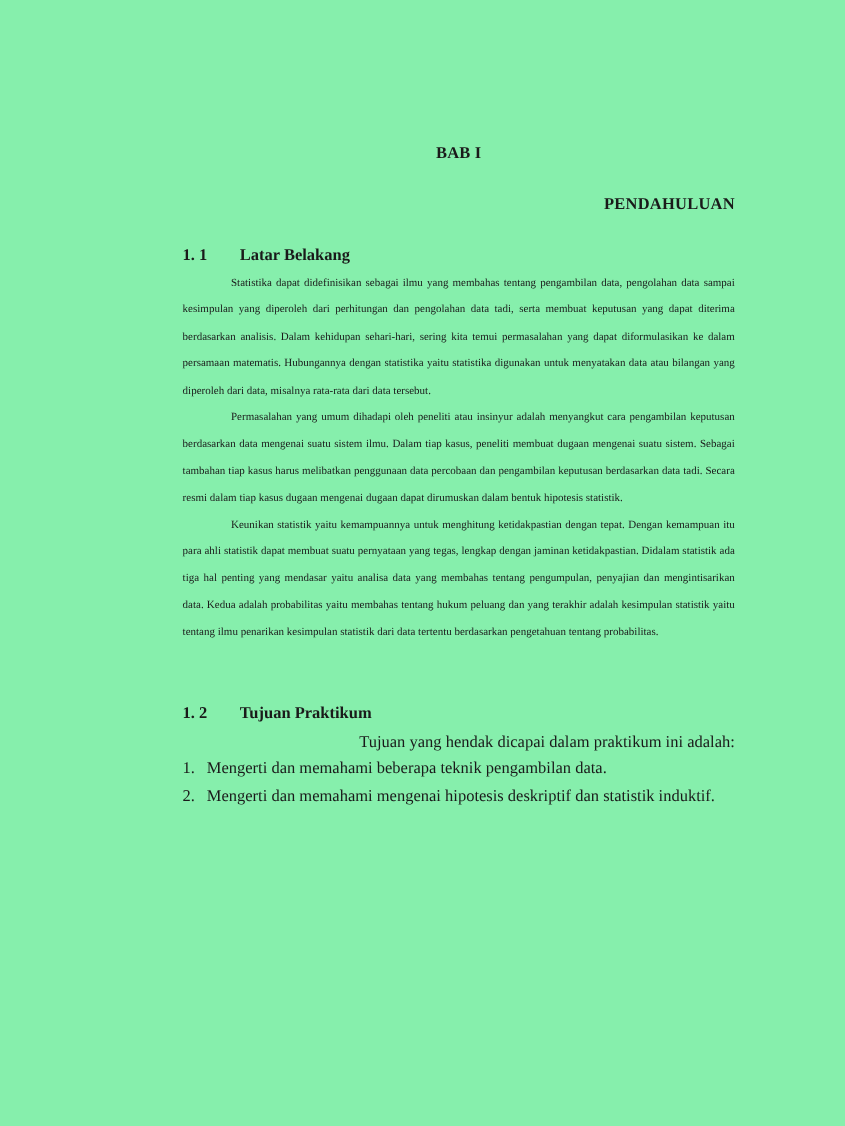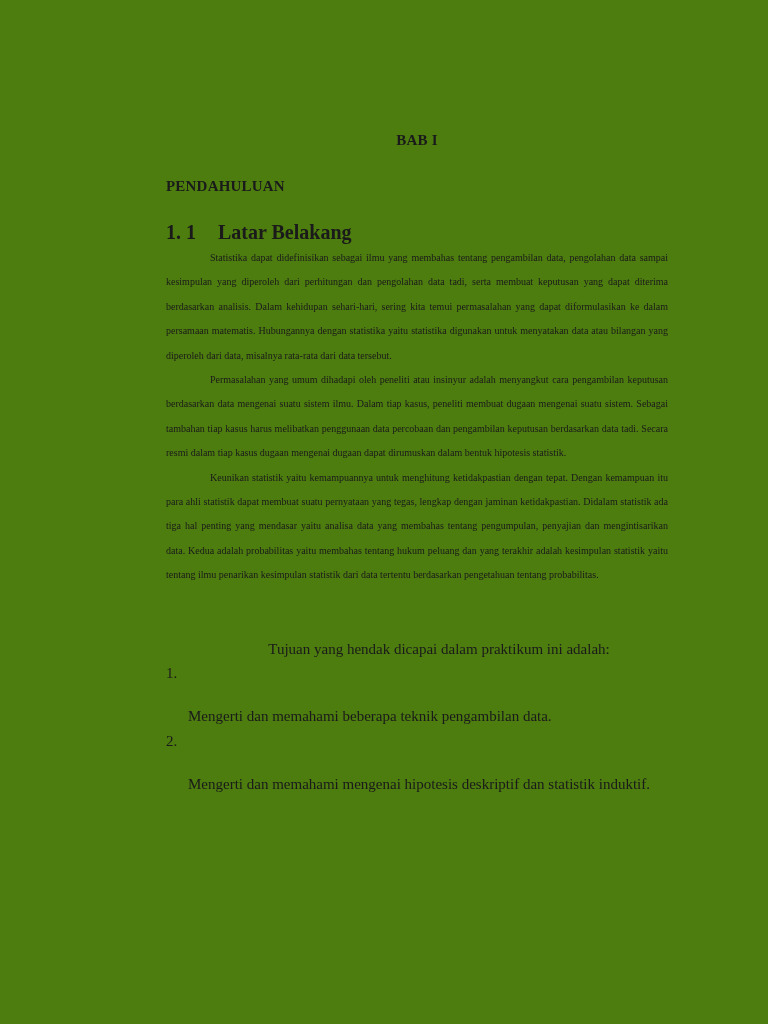--- a/index.html
+++ b/index.html
@@ -4,50 +4,50 @@
 <style>
   html, body {
     margin: 0;
     padding: 0;
     background: #ffffff;
   }
   .page {
     position: relative;
     width: 768px;
     height: 1024px;
-    background: #4d7c0f;
+    background: #86efac;
     overflow: hidden;
     font-family: "Liberation Serif", "DejaVu Serif", serif;
     color: #1a1a1a;
   }
   .content {
     position: absolute;
     left: 166px;
     top: 128px;
     width: 502px;
   }
   .doc-title {
-    text-align: left;
+    text-align: right;
     font-weight: bold;
     font-size: 15px;
     line-height: 24px;
     letter-spacing: 0.2px;
   }
   .chapter-title {
     text-align: center;
     font-weight: bold;
     font-size: 15px;
     line-height: 24px;
     letter-spacing: 0.2px;
     margin-bottom: 22px;
   }
   .section-heading {
     display: flex;
     font-weight: bold;
-    font-size: 20px;
+    font-size: 15px;
     line-height: 24px;
     margin-bottom: 2px;
   }
   .section-number {
     width: 42px;
     flex: 0 0 42px;
   }
   .section-label {
     flex: 1 1 auto;
     margin-left: 10px;
@@ -62,39 +62,38 @@
     hyphens: none;
   }
   .spacer-2line {
     height: 49px;
   }
   .intro-line {
     font-size: 15px;
     line-height: 24.4px;
     text-indent: 44px;
     margin: 0;
-    text-align: center;
+    text-align: right;
   }
   .num-list {
     list-style: none;
     margin: 0;
     padding: 0;
   }
   .num-list li {
     display: flex;
     font-size: 15px;
     line-height: 24.4px;
   }
   .num-marker {
     width: 22px;
     flex: 0 0 22px;
   }
   .num-text {
     flex: 1 1 auto;
-    margin-top: 43px;
   }
 </style>
 </head>
 <body>
 
 <div class="page">
   <div class="content">
 
     <div class="chapter-title"><span>BAB I</span></div>
 
@@ -108,20 +107,24 @@
       <span class="section-number">1. 1</span>
       <span class="section-label">Latar Belakang</span>
     </div>
 
     <p class="body-par">Statistika dapat didefinisikan sebagai ilmu yang membahas tentang pengambilan data, pengolahan data sampai kesimpulan yang diperoleh dari perhitungan dan pengolahan data tadi, serta membuat keputusan yang dapat diterima berdasarkan analisis. Dalam kehidupan sehari-hari, sering kita temui permasalahan yang dapat diformulasikan ke dalam persamaan matematis. Hubungannya dengan statistika yaitu statistika digunakan untuk menyatakan data atau bilangan yang diperoleh dari data, misalnya rata-rata dari data tersebut.</p>
     <p class="body-par">Permasalahan yang umum dihadapi oleh peneliti atau insinyur adalah menyangkut cara pengambilan keputusan berdasarkan data mengenai suatu sistem ilmu. Dalam tiap kasus, peneliti membuat dugaan mengenai suatu sistem. Sebagai tambahan tiap kasus harus melibatkan penggunaan data percobaan dan pengambilan keputusan berdasarkan data tadi. Secara resmi dalam tiap kasus dugaan mengenai dugaan dapat dirumuskan dalam bentuk hipotesis statistik.</p>
     <p class="body-par">Keunikan statistik yaitu kemampuannya untuk menghitung ketidakpastian dengan tepat. Dengan kemampuan itu para ahli statistik dapat membuat suatu pernyataan yang tegas, lengkap dengan jaminan ketidakpastian. Didalam statistik ada tiga hal penting yang mendasar yaitu analisa data yang membahas tentang pengumpulan, penyajian dan mengintisarikan data. Kedua adalah probabilitas yaitu membahas tentang hukum peluang dan yang terakhir adalah kesimpulan statistik yaitu tentang ilmu penarikan kesimpulan statistik dari data tertentu berdasarkan pengetahuan tentang probabilitas.</p>
 
     <div class="spacer-2line"></div>
 
+    <div class="section-heading">
+      <span class="section-number">1. 2</span>
+      <span class="section-label">Tujuan Praktikum</span>
+    </div>
 
     <p class="intro-line">Tujuan yang hendak dicapai dalam praktikum ini adalah:</p>
 
     <ol class="num-list">
       <li>
         <span class="num-marker">1.</span>
         <span class="num-text">Mengerti dan memahami beberapa teknik pengambilan data.</span>
       </li>
       <li>
         <span class="num-marker">2.</span>

